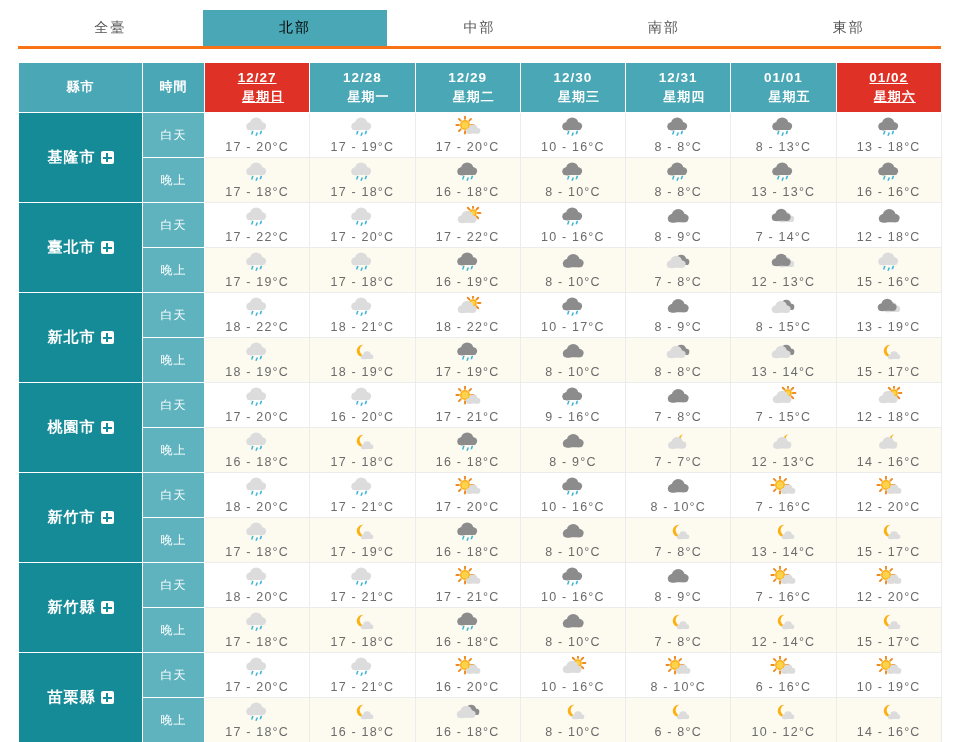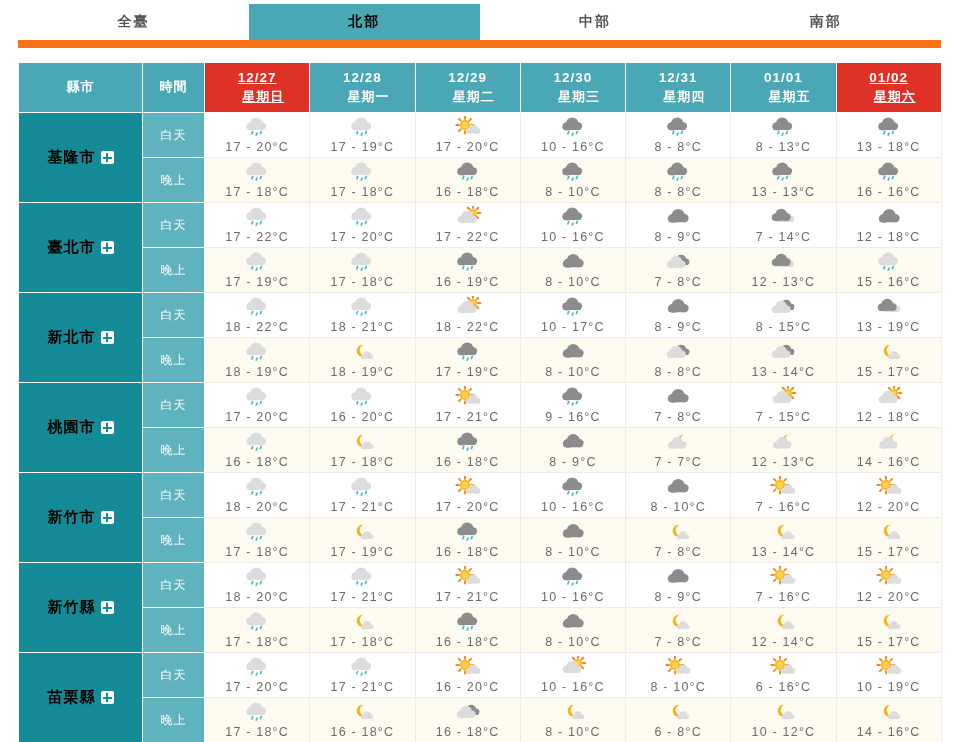--- a/index.html
+++ b/index.html
@@ -7,25 +7,24 @@
     width:959px;height:742px;
     background:#ffffff;
     font-family:"Liberation Sans","DejaVu Sans",sans-serif;
     -webkit-font-smoothing:antialiased;
     overflow:hidden;
   }
   .page{position:relative;width:959px;height:742px;}
 
   
   .tabbar{
-    position:absolute;left:18px;top:4px;width:923px;height:36px;
+    position:absolute;left:18px;top:10px;width:923px;height:36px;
     display:flex;
-    border-bottom:8px solid #f97316;
+    border-bottom:3px solid #f97316;
     box-sizing:content-box;
-    font-weight:bold;
   }
   .tab{
     flex:1 1 0;
     display:flex;align-items:center;justify-content:center;
     font-size:14px;color:#555555;
     letter-spacing:2px;
     cursor:pointer;
     user-select:none;
     background:transparent;
   }
@@ -61,21 +60,21 @@
     letter-spacing:1px;
     text-align:center;
     line-height:1.45;
   }
   thead th.today{background:#e03127;text-decoration:underline;}
   thead th .d-date{display:block;font-size:13.5px;}
   thead th .d-week{display:block;font-size:13px;margin-left:12px;}
 
   td.city{
     background:#148b96;
-    color:#000000;
+    color:#ffffff;
     font-size:15px;
     font-weight:bold;
     text-align:center;
     letter-spacing:1px;
     border-bottom:1px solid #ffffff;
   }
   .city-inner{display:inline-flex;align-items:center;justify-content:center;gap:2px;}
   .plus-ico{
     display:inline-block;
     width:13px;height:13px;
@@ -131,20 +130,21 @@
 </head>
 <body>
 
 <div class="page">
 
   <div class="tabbar">
       <div class="tab">全臺</div>
       <div class="tab active">北部</div>
       <div class="tab">中部</div>
       <div class="tab">南部</div>
+      <div class="tab">東部</div>
     </div>
 
   <table class="wtable">
     <colgroup>
       <col class="c-city">
         <col class="c-time">
       <col class="c-day">
         <col class="c-day">
         <col class="c-day">
         <col class="c-day">

